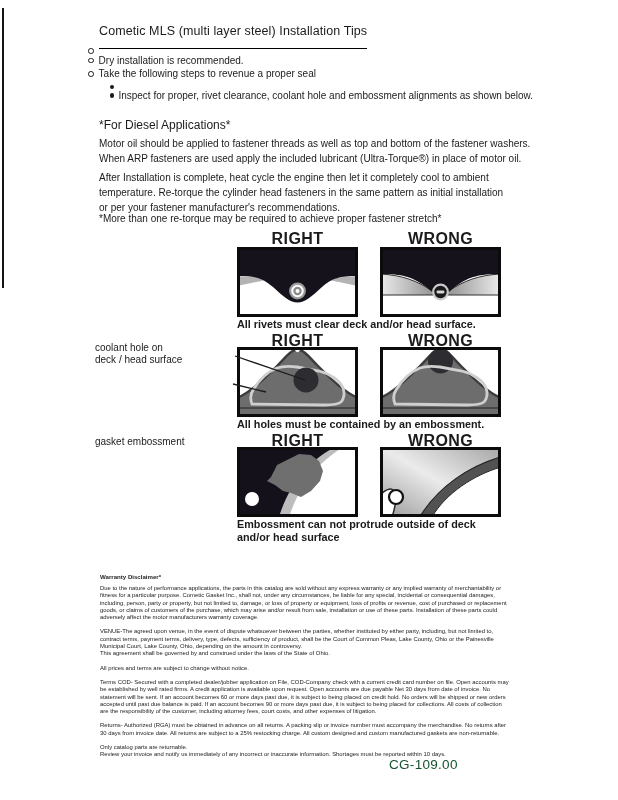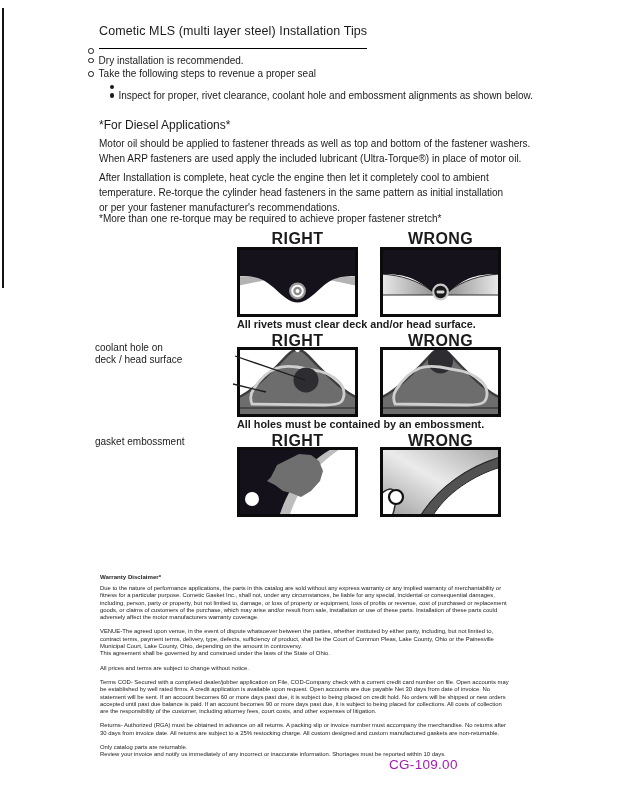--- a/index.html
+++ b/index.html
@@ -30,21 +30,21 @@
   .dbox svg{display:block;width:121px;height:70px;}
   .caption{left:237px;font-size:10.8px;font-weight:bold;line-height:12.5px;white-space:pre-line;}
   .callout{font-size:10px;line-height:11.6px;text-align:left;white-space:pre-line;}
   .co1{left:95px;top:342px;width:138px;}
   .co2{left:95px;top:391px;width:138px;margin-top:45px;}
   .ptr{left:0;top:330px;width:618px;height:110px;pointer-events:none;}
   .disc{left:100px;width:430px;font-size:5.9px;line-height:7.3px;color:#222;}
   .disc-head{top:573px;font-weight:bold;font-size:6.1px;}
   .disc-body{top:585px;}
   .disc-body .dp{white-space:pre-line;margin:0 0 7px 0;}
-  .footer-code{left:389px;top:757px;font-size:13.5px;letter-spacing:.3px;color:#a21caf;}
+  .footer-code{left:389px;top:757px;font-size:13.5px;letter-spacing:.3px;color:#14532d;}
 </style>
 </head>
 <body>
 
 <div class="page">
 
   <div class="abs edge-line"></div>
 
   <div class="abs title">Cometic MLS (multi layer steel) Installation Tips</div>
 
@@ -175,20 +175,22 @@
             <stop offset="1" stop-color="#a5a5a5"></stop>
         </linearGradient>
       </defs>
       <rect width="121" height="70" fill="#fff"></rect>
       <path d="M0,0 H121 V10 C88,20 58,40 40,70 H12 C20,46 14,34 0,48 Z" fill="url(#g3w)" stroke="#2a2a2a" stroke-width="1.5"></path>
       <path d="M121,10 C88,20 58,40 40,70 H52 C66,46 94,28 121,20 Z" fill="#525252" stroke="#2a2a2a" stroke-width="1"></path>
       <circle cx="16" cy="50" r="7" fill="#fff" stroke="#111" stroke-width="2.2"></circle>
       <rect x="1.5" y="1.5" width="118" height="67" fill="none" stroke="#0b0b0b" stroke-width="3"></rect>
     </svg>
   </div>
+  <div class="abs caption" style="top:518px">Embossment can not protrude outside of deck
+and/or head surface</div>
 
   <div class="abs disc disc-head">Warranty Disclaimer*</div>
   <div class="abs disc disc-body">
     <p class="dp">Due to the nature of performance applications, the parts in this catalog are sold without any express warranty or any implied warranty of merchantability or
 fitness for a particular purpose.  Cometic Gasket Inc., shall not, under any circumstances, be liable for any special, incidental or consequential damages,
 including, person, party or property, but not limited to, damage, or loss of property or equipment, loss of profits or revenue, cost of purchased or replacement
 goods, or claims of customers of the purchase, which may arise and/or result from sale, installation or use of these parts.  Installation of these parts could
 adversely affect the motor manufacturers warranty coverage.</p>
     <p class="dp">VENUE-The agreed upon venue, in the event of dispute whatsoever between the parties, whether instituted by either party, including, but not limited to,
 contract terms, payment terms, delivery, type, defects, sufficiency of product, shall be the Court of Common Pleas, Lake County, Ohio or the Painesville

